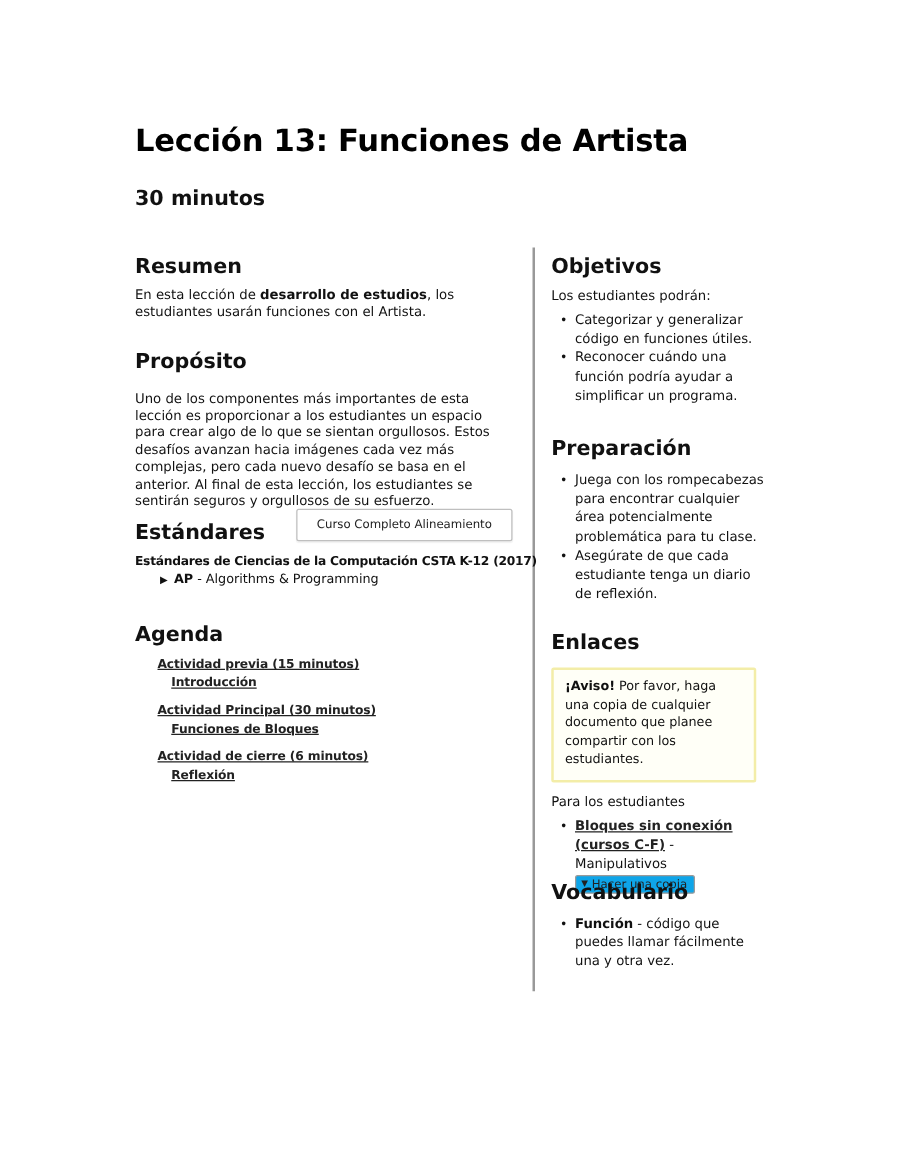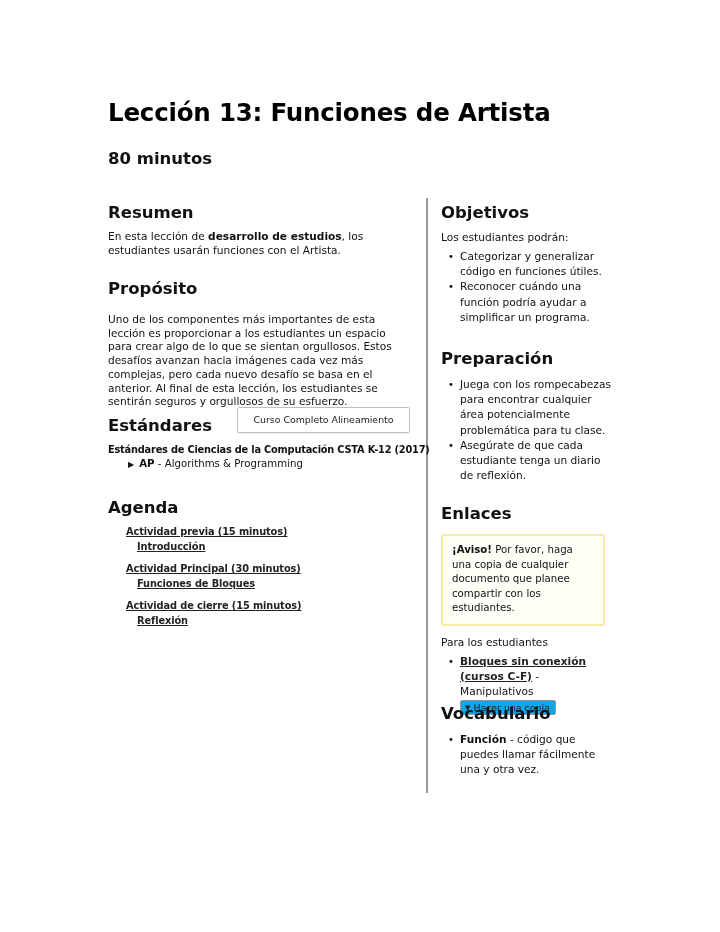--- a/index.html
+++ b/index.html
@@ -74,21 +74,21 @@
     .copy-button .caret { font-size: 7px; margin-right: 3px; position: relative; top: -1px; }
 
     .sec-vocabulario { position: absolute; left: 0; top: 502px; width: 170px; }
     .sec-vocabulario ul.bullets { margin-top: 6px; }
     .sec-vocabulario b { font-weight: bold; }
   </style>
 </head>
 <body>
 
 <h1 class="page-title">Lección 13: Funciones de Artista</h1>
-<div class="duration">80 minutos</div>
+<div class="duration">30 minutos</div>
 
 <div class="divider"></div>
 
 <div class="left-col">
 
   <section class="sec-resumen">
     <h2>Resumen</h2>
     <p class="body-text"><span>En esta lección de </span><b>desarrollo de estudios</b><span>, los estudiantes usarán funciones con el Artista.</span></p>
   </section>
 
@@ -111,21 +111,21 @@
     <div class="agenda-list">
       <div class="agenda-group">
         <a class="agenda-link">Actividad previa (15 minutos)</a>
         <a class="agenda-link agenda-sub">Introducción</a>
       </div>
       <div class="agenda-group">
         <a class="agenda-link">Actividad Principal (30 minutos)</a>
         <a class="agenda-link agenda-sub">Funciones de Bloques</a>
       </div>
       <div class="agenda-group">
-        <a class="agenda-link">Actividad de cierre (15 minutos)</a>
+        <a class="agenda-link">Actividad de cierre (6 minutos)</a>
         <a class="agenda-link agenda-sub">Reflexión</a>
       </div>
     </div>
   </section>
 </div>
 
 <div class="right-col">
 
   <section class="sec-objetivos">
     <h2>Objetivos</h2>

